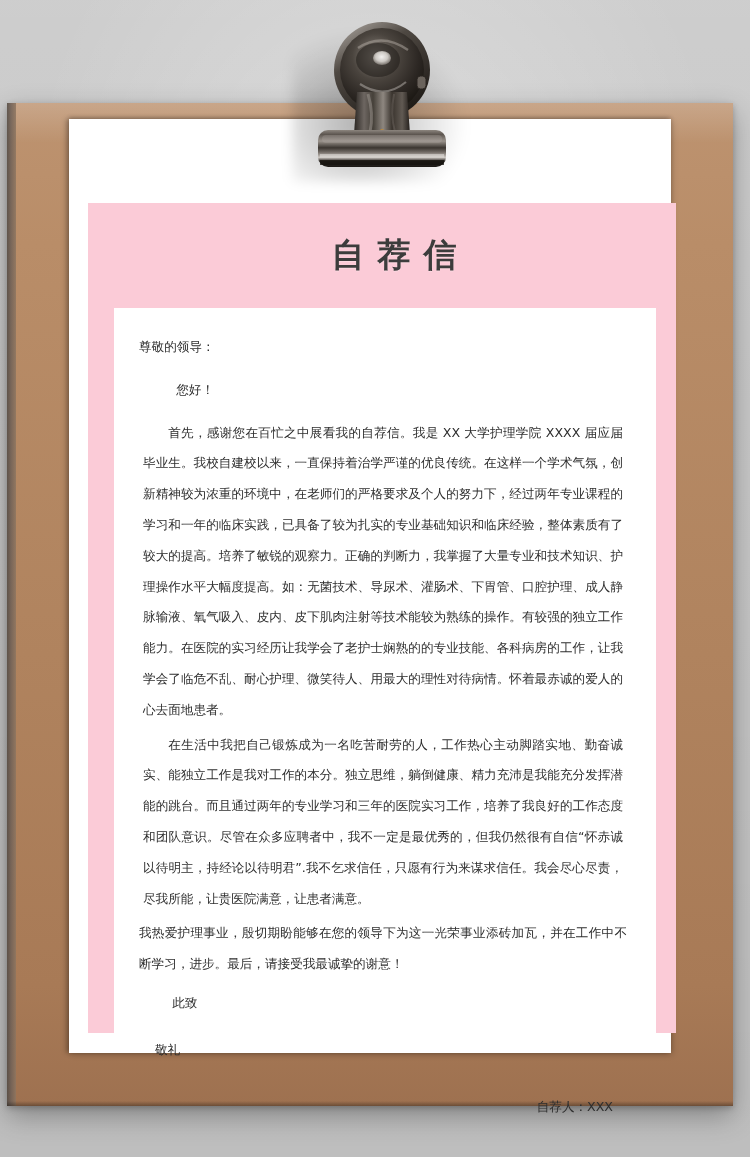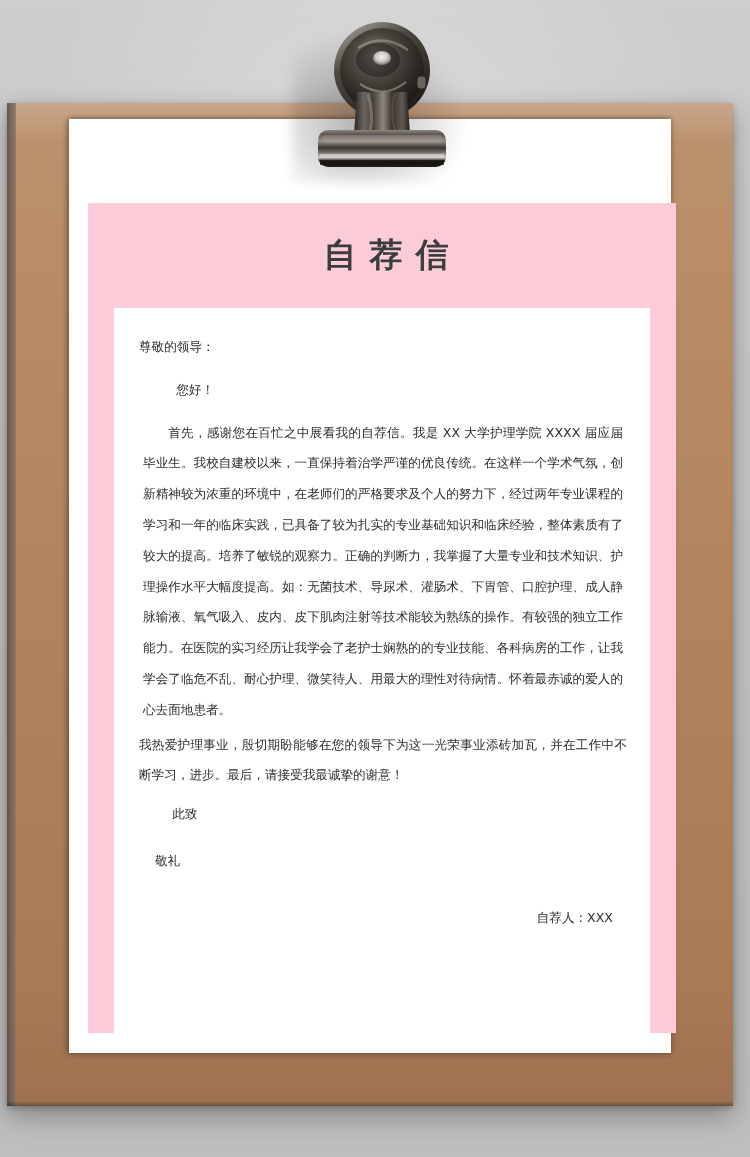--- a/index.html
+++ b/index.html
@@ -92,21 +92,21 @@
     left: 19px;
     top: 84px;
     width: 588px;
     height: 830px;
     background: #fbcbd7;
   }
 
   
   .letter-title {
     position: absolute;
-    left: 4px;
+    left: 12px;
     top: 0;
     width: 100%;
     height: 105px;
     display: flex;
     align-items: center;
     justify-content: center;
     color: #3c3c3c;
     font-size: 33px;
     font-weight: bold;
     letter-spacing: 13px;
@@ -116,20 +116,21 @@
   }
 
   
   .letter-sheet {
     position: absolute;
     left: 26px;
     top: 105px;
     width: 536px;
     height: 725px;
     background: #ffffff;
+    padding-left: 6px;
   }
 
   .letter-body {
     position: absolute;
     left: 25px;
     top: 24px;
     width: 488px;
     color: #2e2e2e;
     font-size: 12.6px;
     line-height: 30.8px;
@@ -190,20 +191,21 @@
 
         <div class="letter-sheet">
           <div class="letter-body">
 
             <p class="p-salutation">尊敬的领导：</p>
 
             <p class="p-greeting">您好！</p>
 
             <p class="p-body">首先，感谢您在百忙之中展看我的自荐信。我是 XX 大学护理学院 XXXX 届应届毕业生。我校自建校以来，一直保持着治学严谨的优良传统。在这样一个学术气氛，创新精神较为浓重的环境中，在老师们的严格要求及个人的努力下，经过两年专业课程的学习和一年的临床实践，已具备了较为扎实的专业基础知识和临床经验，整体素质有了较大的提高。培养了敏锐的观察力。正确的判断力，我掌握了大量专业和技术知识、护理操作水平大幅度提高。如：无菌技术、导尿术、灌肠术、下胃管、口腔护理、成人静脉输液、氧气吸入、皮内、皮下肌肉注射等技术能较为熟练的操作。有较强的独立工作能力。在医院的实习经历让我学会了老护士娴熟的的专业技能、各科病房的工作，让我学会了临危不乱、耐心护理、微笑待人、用最大的理性对待病情。怀着最赤诚的爱人的心去面地患者。</p>
 
+            <p class="p-body">在生活中我把自己锻炼成为一名吃苦耐劳的人，工作热心主动脚踏实地、勤奋诚实、能独立工作是我对工作的本分。独立思维，躺倒健康、精力充沛是我能充分发挥潜能的跳台。而且通过两年的专业学习和三年的医院实习工作，培养了我良好的工作态度和团队意识。尽管在众多应聘者中，我不一定是最优秀的，但我仍然很有自信“怀赤诚以待明主，持经论以待明君”.我不乞求信任，只愿有行为来谋求信任。我会尽心尽责，尽我所能，让贵医院满意，让患者满意。</p>
 
 
             <p class="p-flush">我热爱护理事业，殷切期盼能够在您的领导下为这一光荣事业添砖加瓦，并在工作中不断学习，进步。最后，请接受我最诚挚的谢意！</p>
 
             <p class="p-closing">此致</p>
 
             <p class="p-regards">敬礼</p>
 
             <div class="signature">
               <p class="signature-line">自荐人：XXX</p>

